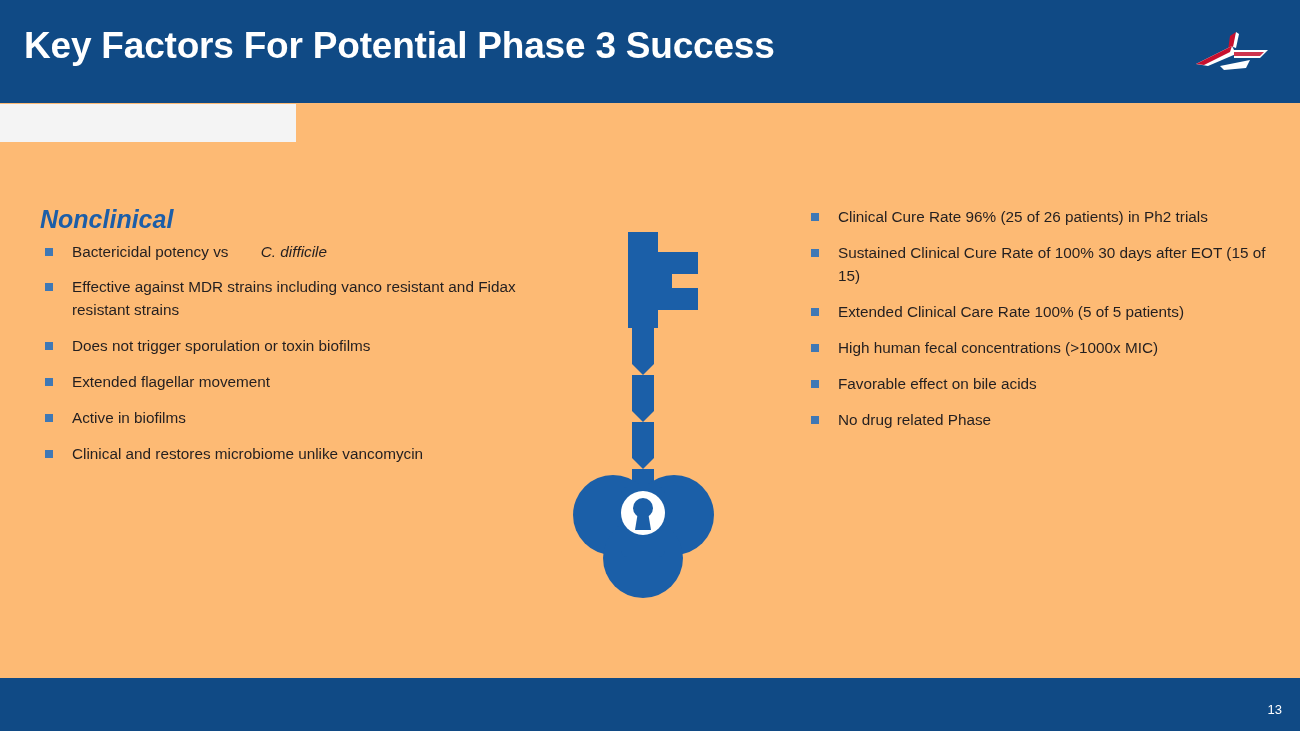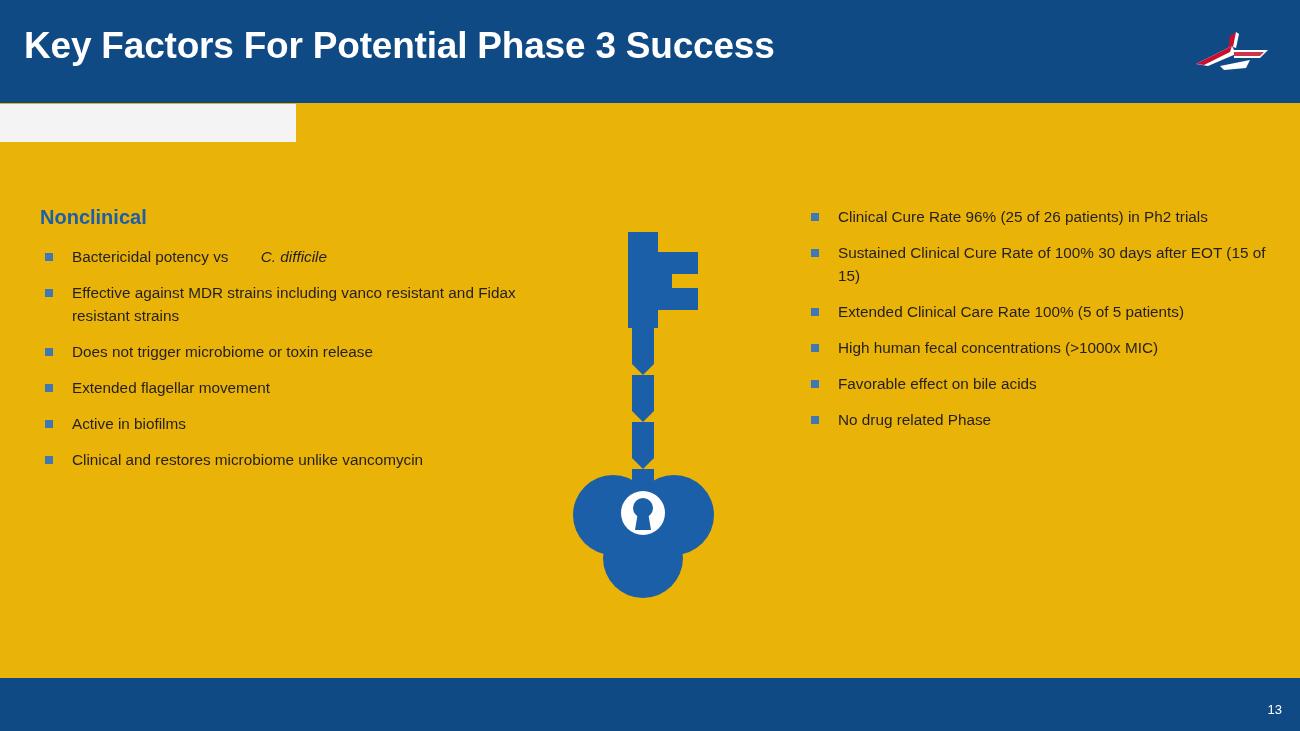--- a/index.html
+++ b/index.html
@@ -10,21 +10,21 @@
     width: 1300px;
     height: 731px;
     background: #ffffff;
     font-family: "Liberation Sans", sans-serif;
     overflow: hidden;
   }
   .slide {
     position: relative;
     width: 1300px;
     height: 731px;
-    background: #eab308;
+    background: #fdba74;
   }
 
   
   .header-bar {
     position: absolute;
     left: 0;
     top: 0;
     width: 1300px;
     height: 103px;
     background: #104A85;
@@ -59,25 +59,26 @@
 
   
   .col {
     position: absolute;
     top: 206px;
   }
   .col-left { left: 40px; width: 520px; }
   .col-right { left: 806px; width: 470px; }
 
   .col-heading {
-    font-size: 20px;
+    font-size: 25px;
     font-weight: bold;
     color: #1C5EA8;
-    margin: 0 0 18px 0;
+    margin: 0 0 7px 0;
     line-height: 1.1;
+    font-style: italic;
   }
 
   ul.bullets {
     list-style: none;
     margin: 0;
     padding: 0;
   }
   ul.bullets li {
     position: relative;
     padding-left: 32px;
@@ -145,21 +146,21 @@
     </div>
   </div>
 
   <div class="sub-band"></div>
 
   <div class="col col-left">
     <h2 class="col-heading">Nonclinical</h2>
     <ul class="bullets">
       <li><span class="sq"></span><span>Bactericidal potency vs <i>C. difficile</i></span></li>
       <li><span class="sq"></span><span>Effective against MDR strains including vanco resistant and Fidax resistant strains</span></li>
-      <li><span class="sq"></span><span>Does not trigger microbiome or toxin release</span></li>
+      <li><span class="sq"></span><span>Does not trigger sporulation or toxin biofilms</span></li>
       <li><span class="sq"></span><span>Extended flagellar movement</span></li>
       <li><span class="sq"></span><span>Active in biofilms</span></li>
       <li><span class="sq"></span><span>Clinical and restores microbiome unlike vancomycin</span></li>
     </ul>
   </div>
 
   <div class="key-graphic">
     <svg width="170" height="375" viewBox="0 0 170 375" xmlns="http://www.w3.org/2000/svg">
       <g fill="#1B5FA8">
 

